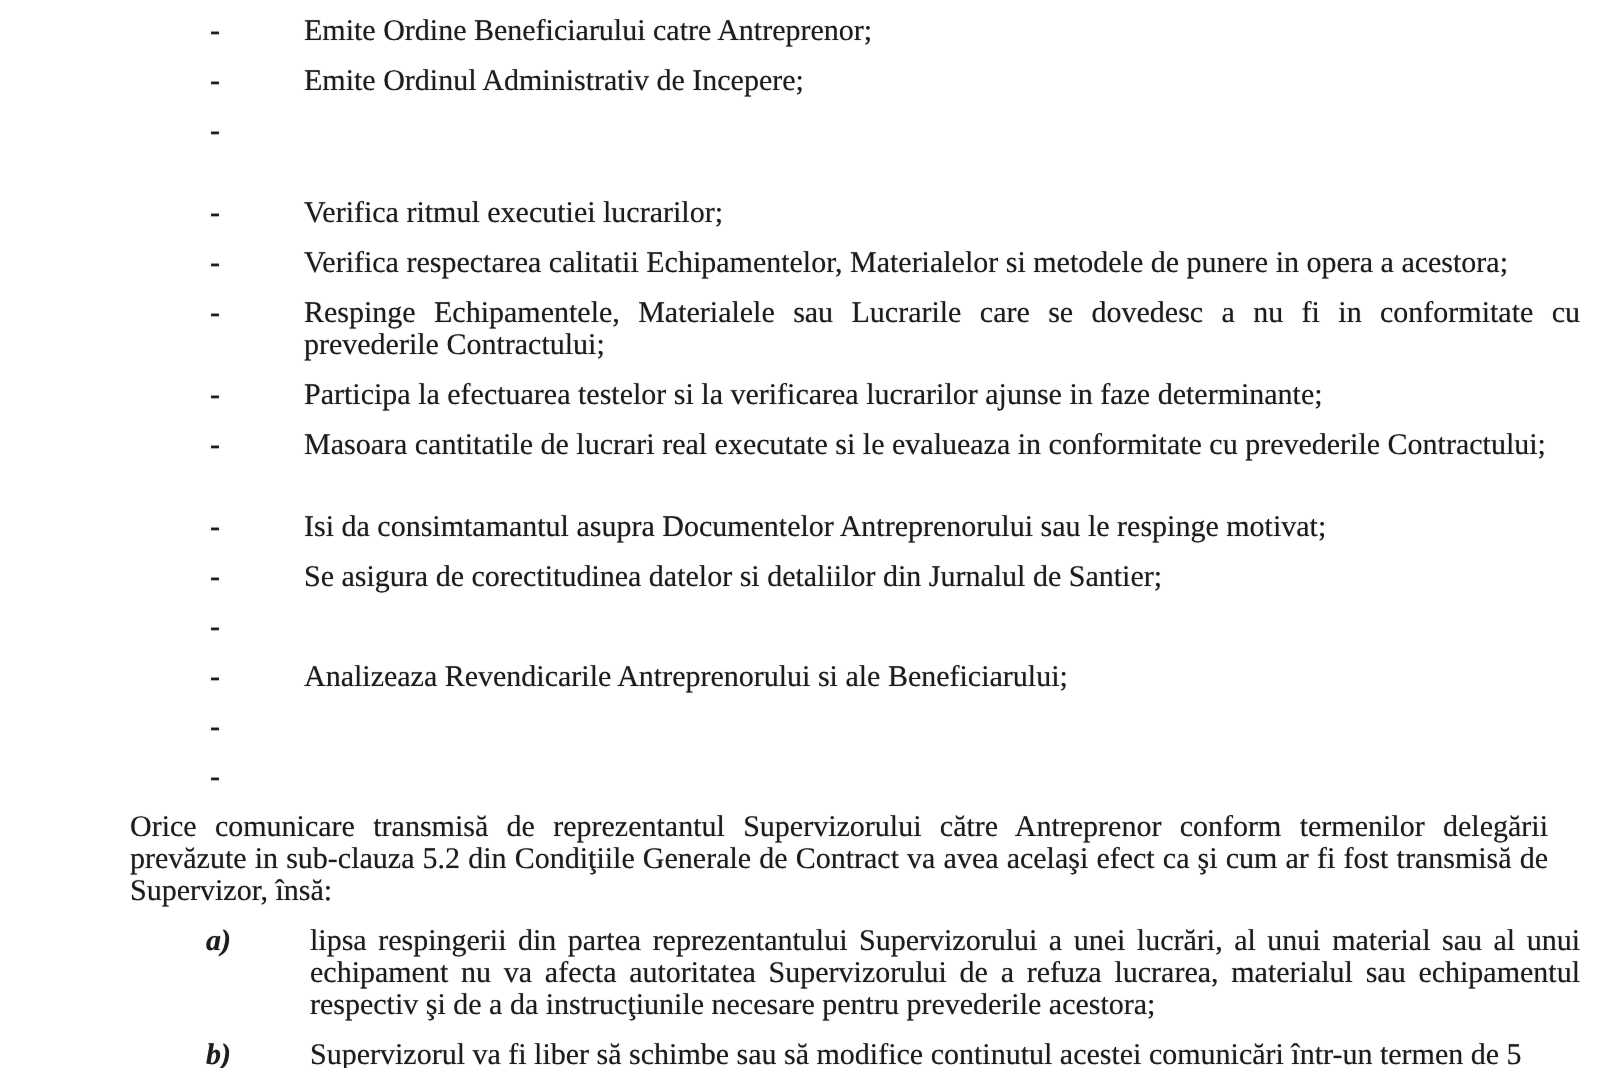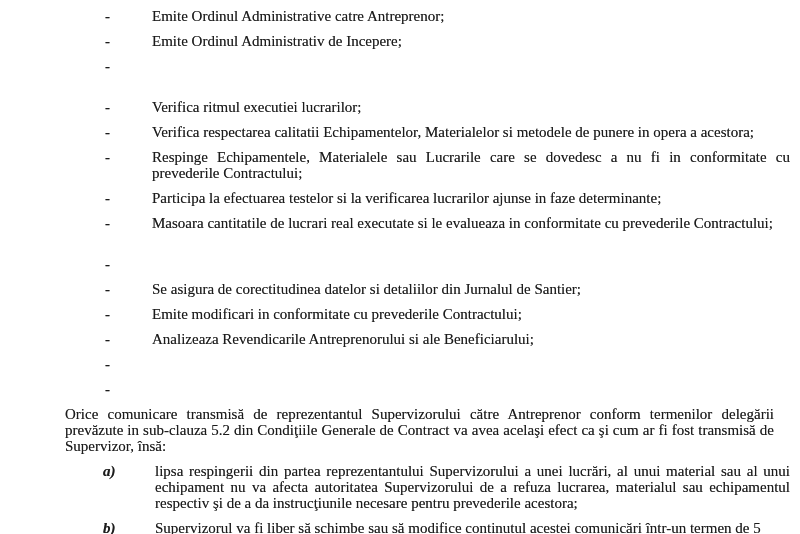--- a/index.html
+++ b/index.html
@@ -57,21 +57,21 @@
   }
 </style>
 </head>
 <body>
 
 <div class="page">
   <div class="content">
 
     <div class="bullet-item h1">
       <span class="dash">-</span>
-      <span>Emite Ordinul Administrative catre Antreprenor;</span>
+      <span>Emite Ordine Beneficiarului catre Antreprenor;</span>
     </div>
     <div class="bullet-item h1">
       <span class="dash">-</span>
       <span>Emite Ordinul Administrativ de Incepere;</span>
     </div>
     <div class="bullet-item h2">
       <span class="dash">-</span>
     </div>
     <div class="bullet-item h1">
       <span class="dash">-</span>
@@ -88,28 +88,28 @@
     <div class="bullet-item h1">
       <span class="dash">-</span>
       <span>Participa la efectuarea testelor si la verificarea lucrarilor ajunse in faze determinante;</span>
     </div>
     <div class="bullet-item h2">
       <span class="dash">-</span>
       <span>Masoara cantitatile de lucrari real executate si le evalueaza in conformitate cu prevederile Contractului;</span>
     </div>
     <div class="bullet-item h1">
       <span class="dash">-</span>
+      <span>Isi da consimtamantul asupra Documentelor Antreprenorului sau le respinge motivat;</span>
     </div>
     <div class="bullet-item h1">
       <span class="dash">-</span>
       <span>Se asigura de corectitudinea datelor si detaliilor din Jurnalul de Santier;</span>
     </div>
     <div class="bullet-item h1">
       <span class="dash">-</span>
-      <span>Emite modificari in conformitate cu prevederile Contractului;</span>
     </div>
     <div class="bullet-item h1">
       <span class="dash">-</span>
       <span>Analizeaza Revendicarile Antreprenorului si ale Beneficiarului;</span>
     </div>
     <div class="bullet-item h1">
       <span class="dash">-</span>
     </div>
     <div class="bullet-item h1">
       <span class="dash">-</span>

